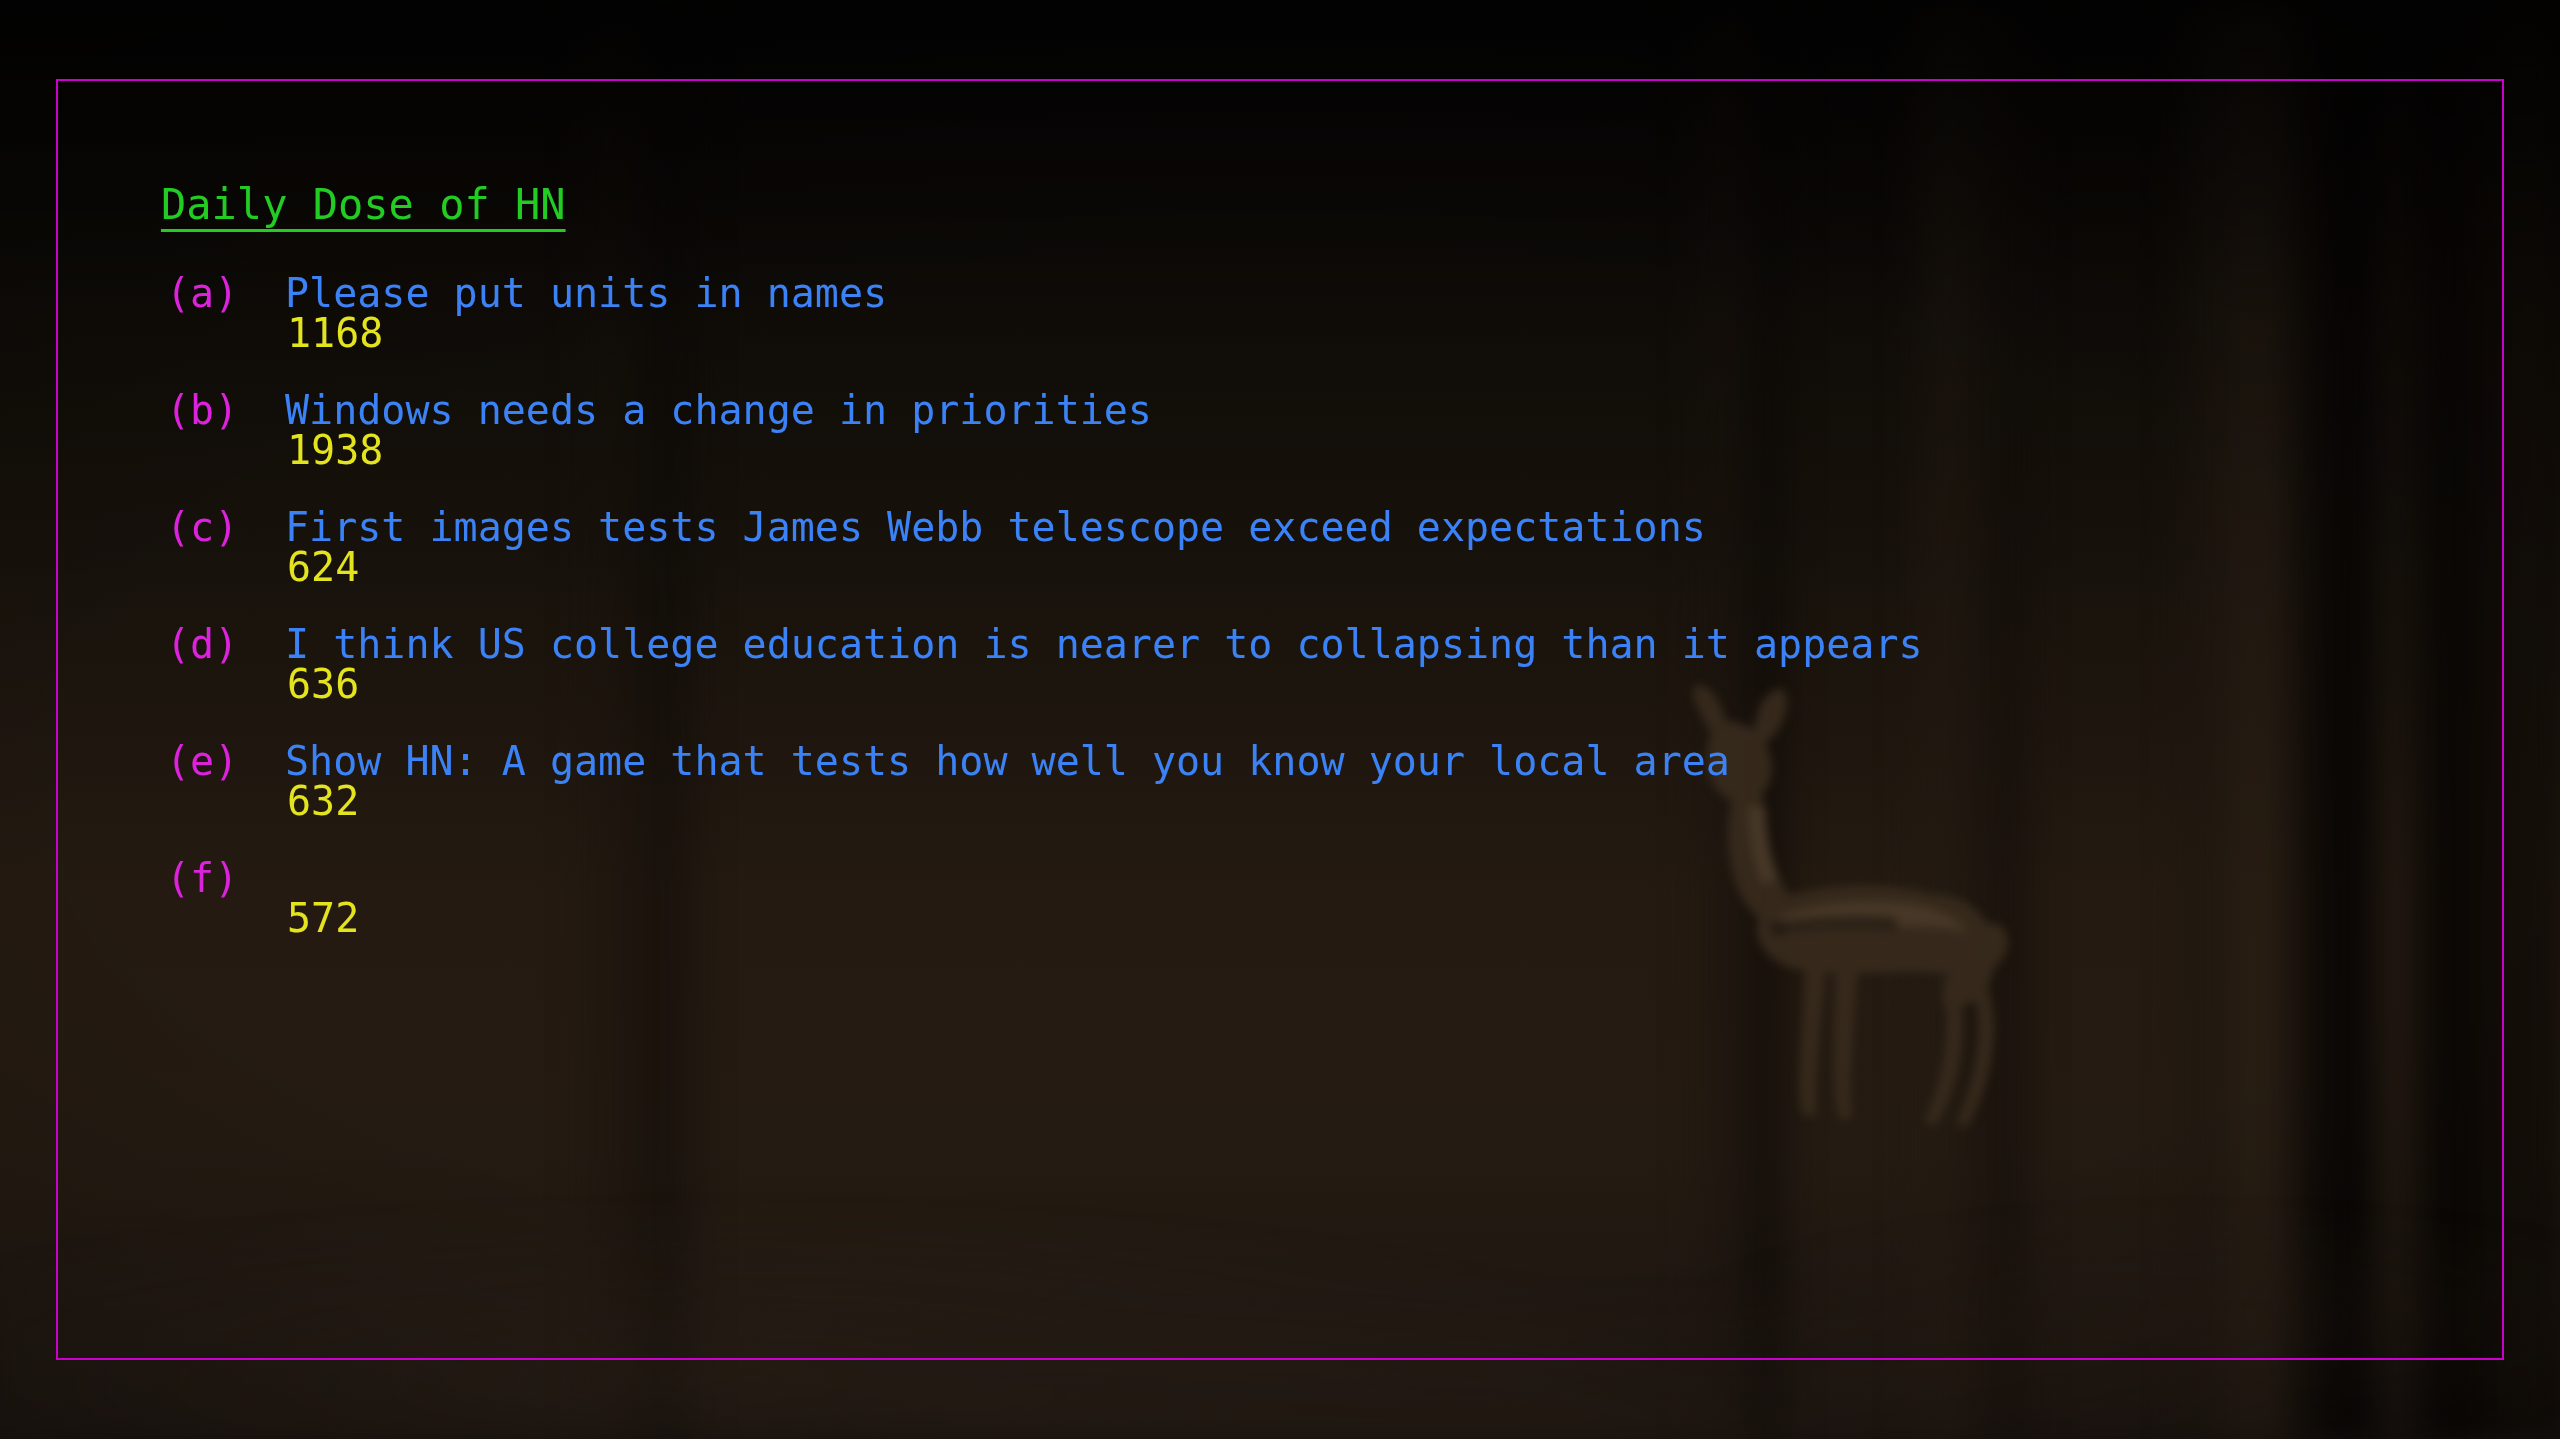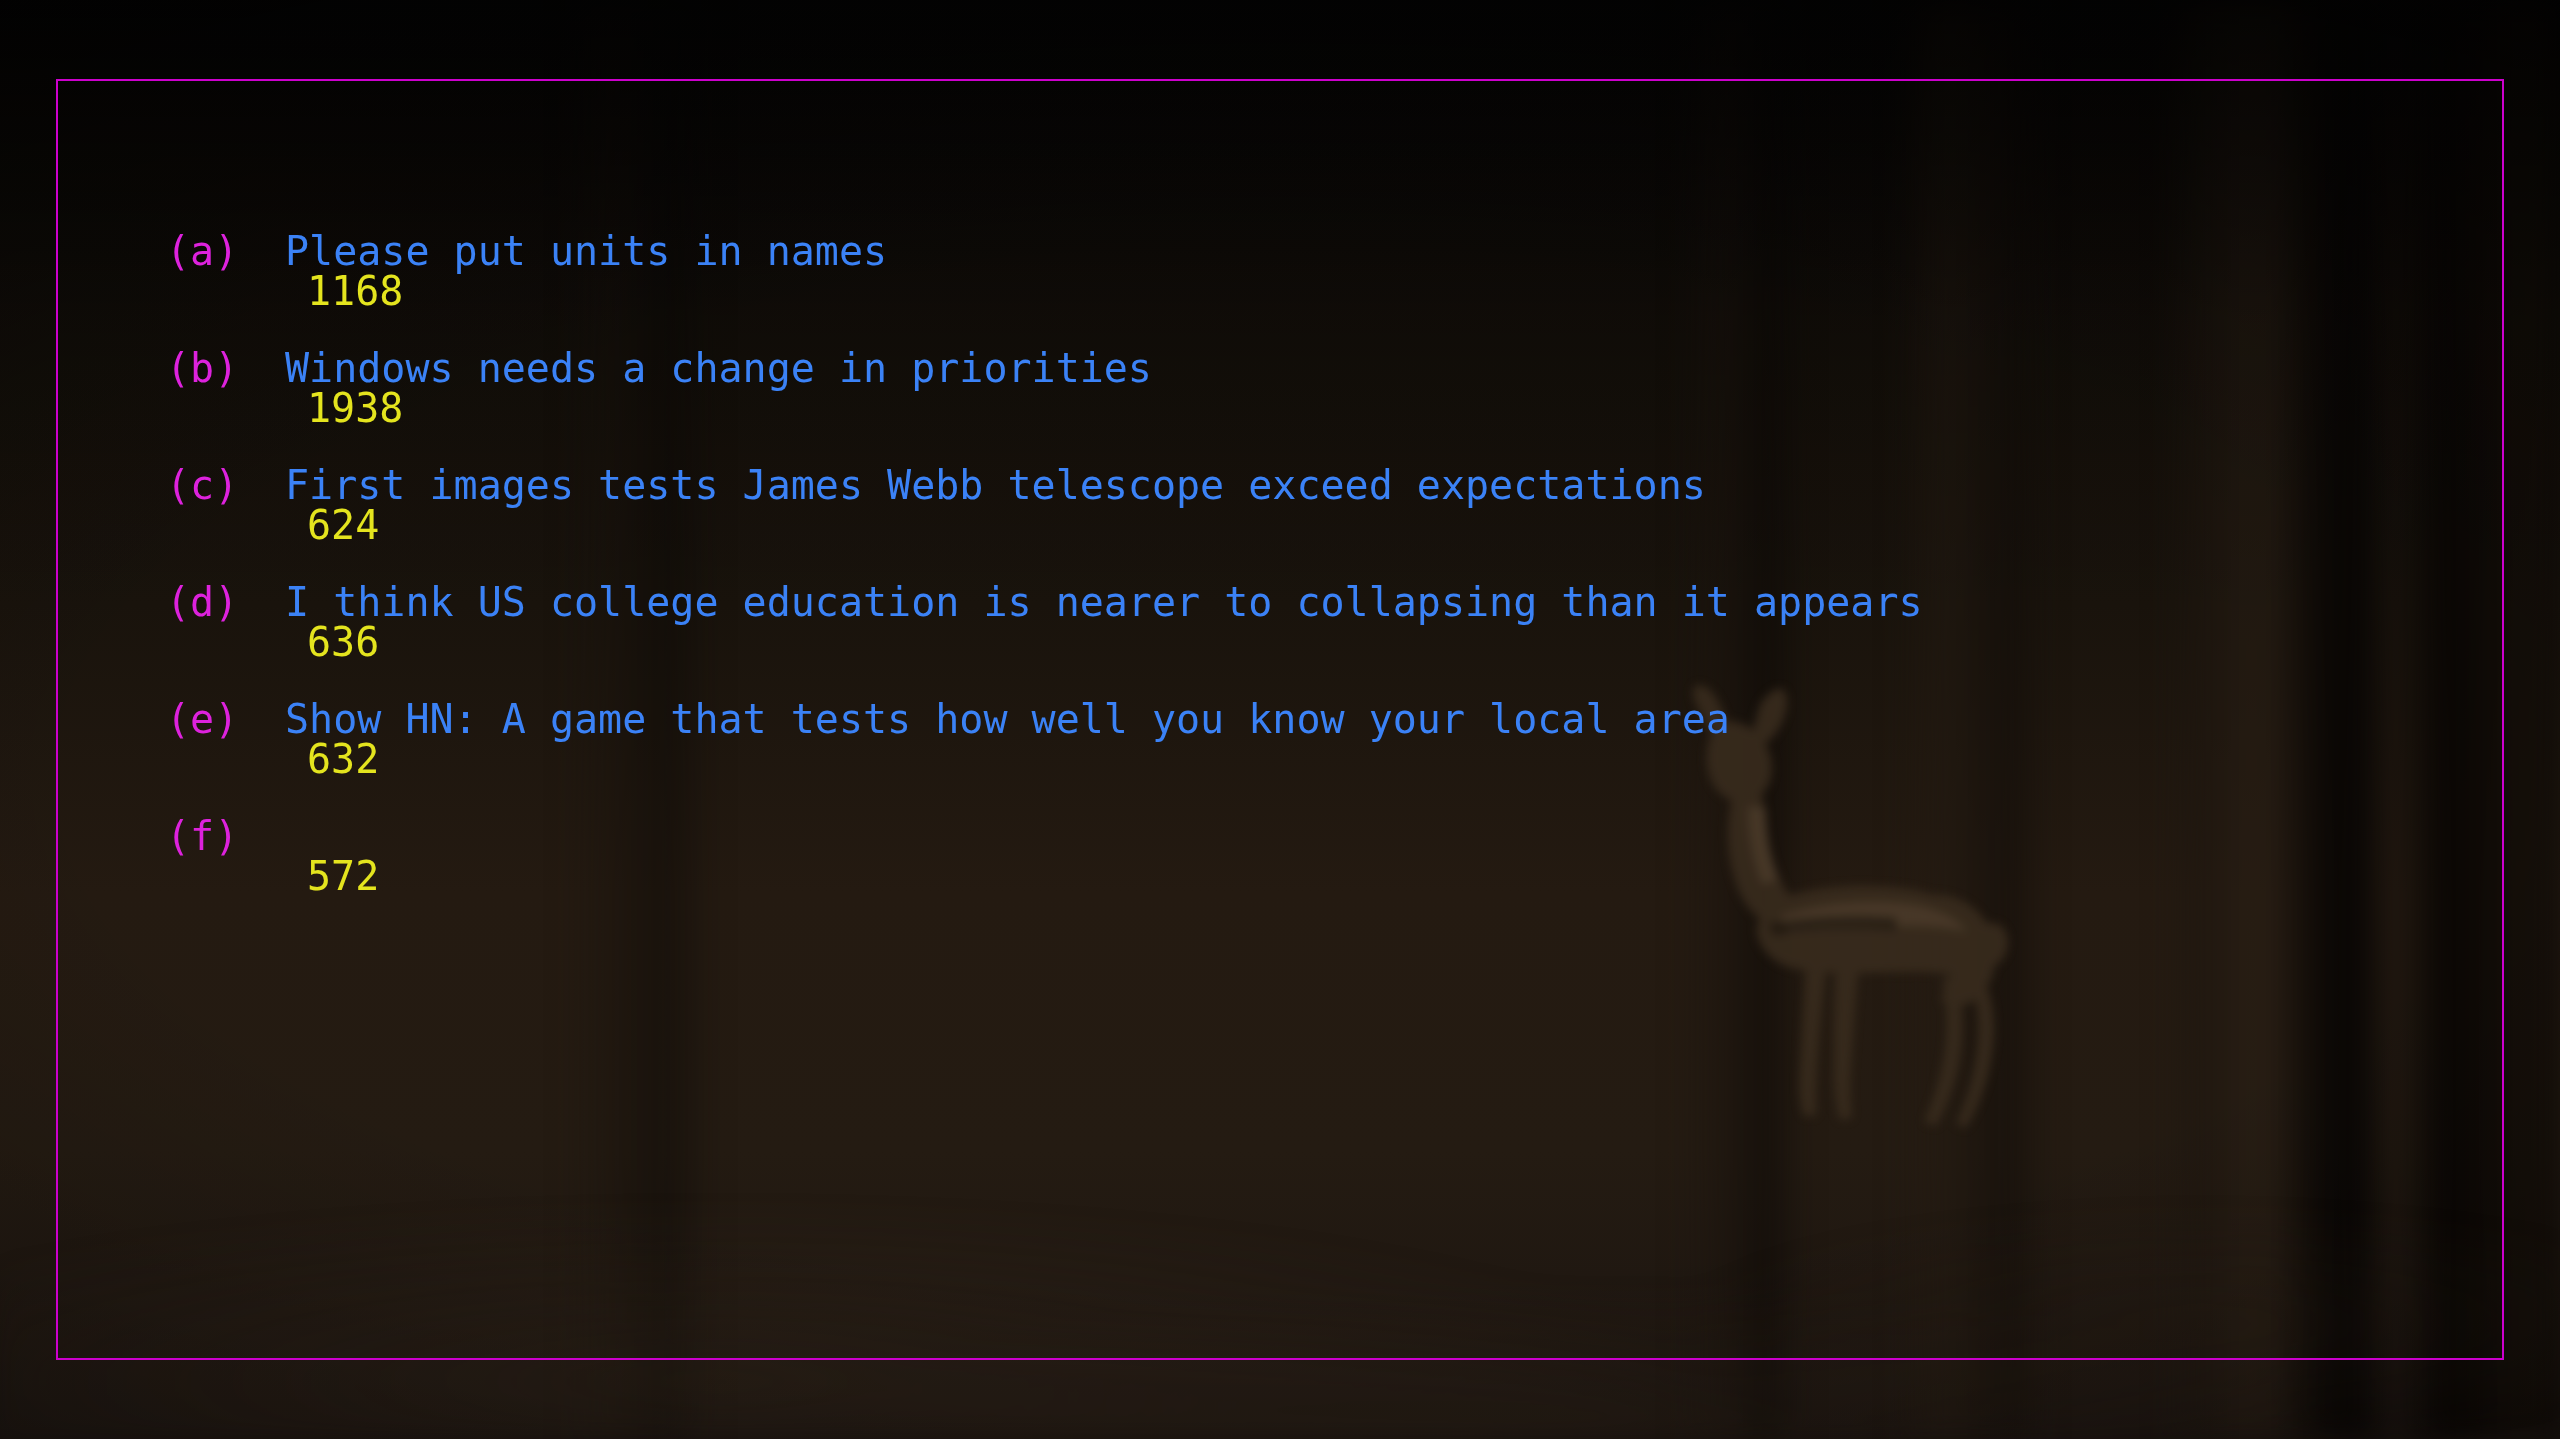--- a/index.html
+++ b/index.html
@@ -171,21 +171,20 @@
   }
 
   .story-score {
     position: absolute;
     left: 126px;
     top: 40px;
     color: #e4e41e;
     font-size: 40px;
     line-height: 48px;
     white-space: pre;
-    margin-left: 20px;
   }
 </style>
 </head>
 <body>
 
 <div id="screen">
 
   <div class="bg-layer" id="bg-base"></div>
   <div class="bg-layer" id="bg-trunks"></div>
   <div class="bg-layer" id="bg-ground"></div>
@@ -221,20 +220,21 @@
         <path d="M148 244 C178 238 230 234 276 238 L276 250 C232 246 182 250 154 256 Z"></path>
       </g>
     </svg>
   </div>
 
   <div class="bg-layer" id="bg-vignette"></div>
 
   <div id="panel">
     <div id="content">
 
+      <div id="list-title">Daily Dose of HN</div>
 
       <ul id="story-list">
 
         <li class="story-row">
           <span class="story-label">(a)</span>
           <span class="story-title">Please put units in names</span>
           <span class="story-score">1168</span>
         </li>
 
         <li class="story-row">

